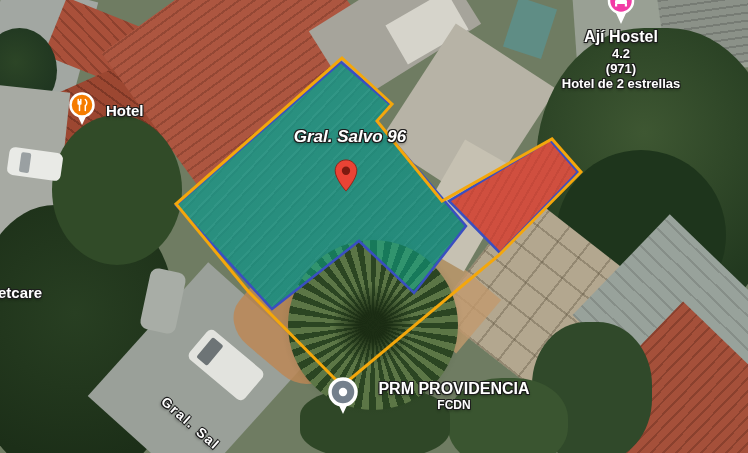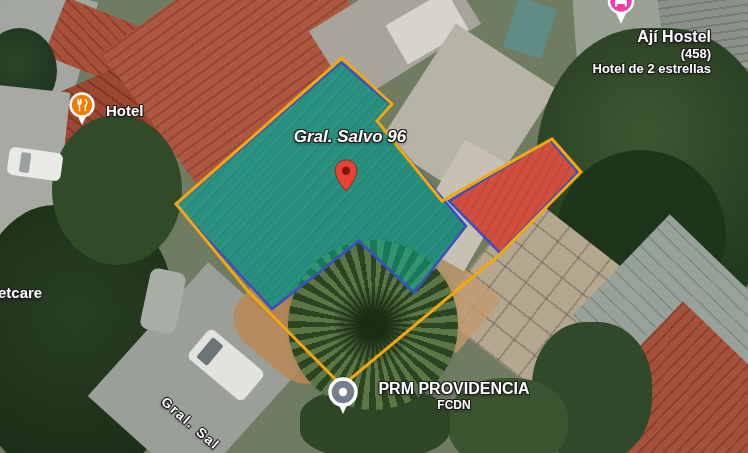--- a/index.html
+++ b/index.html
@@ -66,21 +66,21 @@
         repeating-conic-gradient(from 8deg at 50% 50%,#2b4522 0deg 5deg,#5c7646 5deg 10deg);}
 
   
   .overlay-svg{left:0;top:0;width:748px;height:453px;}
 
   
   .lbl{color:#fff;font-weight:700;white-space:nowrap;
        text-shadow:-1px -1px 0 #1d1d1d,1px -1px 0 #1d1d1d,-1px 1px 0 #1d1d1d,1px 1px 0 #1d1d1d,0 2px 3px rgba(0,0,0,.45);}
   .lbl-salvo{left:288px;top:127px;font-size:17px;width:124px;text-align:center;font-style:italic;}
   .lbl-arcano{left:106px;top:102px;font-size:15px;}
-  .hotel-block{left:531px;top:28px;width:180px;text-align:right;}
+  .hotel-block{left:531px;top:28px;width:180px;text-align:center;}
   .hotel-block div{position:static;}
   .hotel-name{font-size:16px;}
   .hotel-rating{font-size:13px;}
   .hotel-reviews{font-size:13px;}
   .hotel-cat{font-size:13px;}
   .prm-block{left:358px;top:380px;width:180px;text-align:center;}
   .prm-block div{position:static;margin-left:12px;}
   .prm-l1{font-size:16px;}
   .prm-l2{font-size:12px;}
   .lbl-etcare{left:-2px;top:284px;font-size:15px;}
@@ -167,21 +167,22 @@
     <circle cx="17" cy="19" r="13" stroke="#ffffff" stroke-width="3.5" fill="#74808C"></circle>
     <circle cx="17" cy="19" r="4.2" fill="#ffffff"></circle>
   </svg>
 
   <div class="lbl lbl-salvo">Gral. Salvo 96</div>
 
   <div class="lbl lbl-arcano">Hotel</div>
 
   <div class="hotel-block">
     <div class="lbl hotel-name">Ají Hostel</div>
-    <div class="lbl hotel-reviews">(458)</div>
+    <div class="lbl hotel-rating">4.2</div>
+    <div class="lbl hotel-reviews">(971)</div>
     <div class="lbl hotel-cat">Hotel de 2 estrellas</div>
   </div>
 
   <div class="prm-block">
     <div class="lbl prm-l1">PRM PROVIDENCIA</div>
     <div class="lbl prm-l2">FCDN</div>
   </div>
 
   <div class="lbl lbl-etcare">etcare</div>
 

